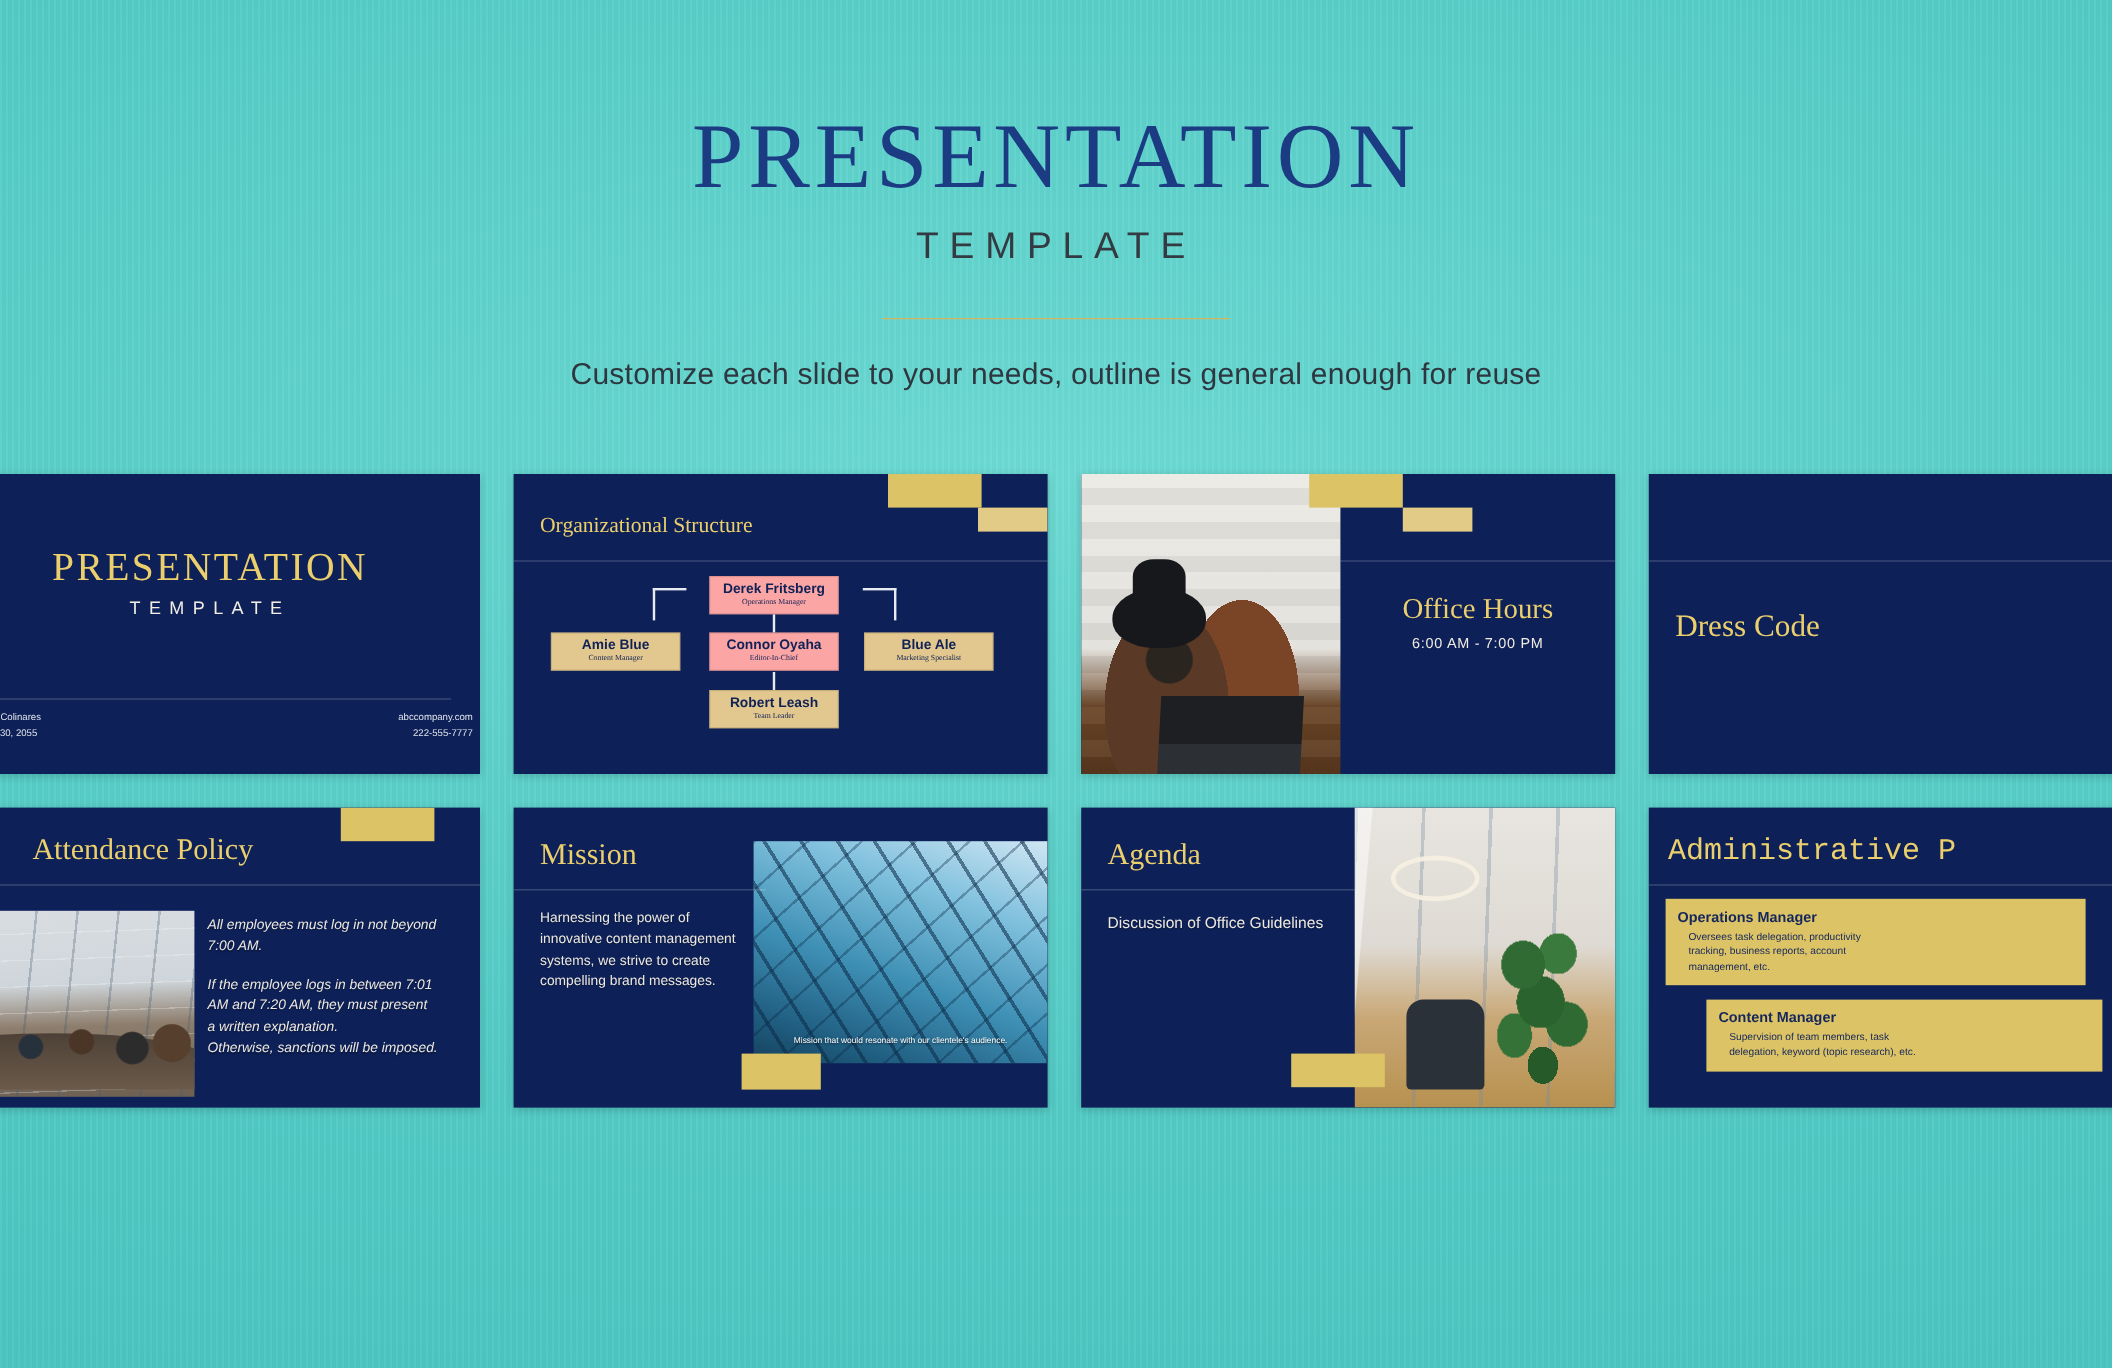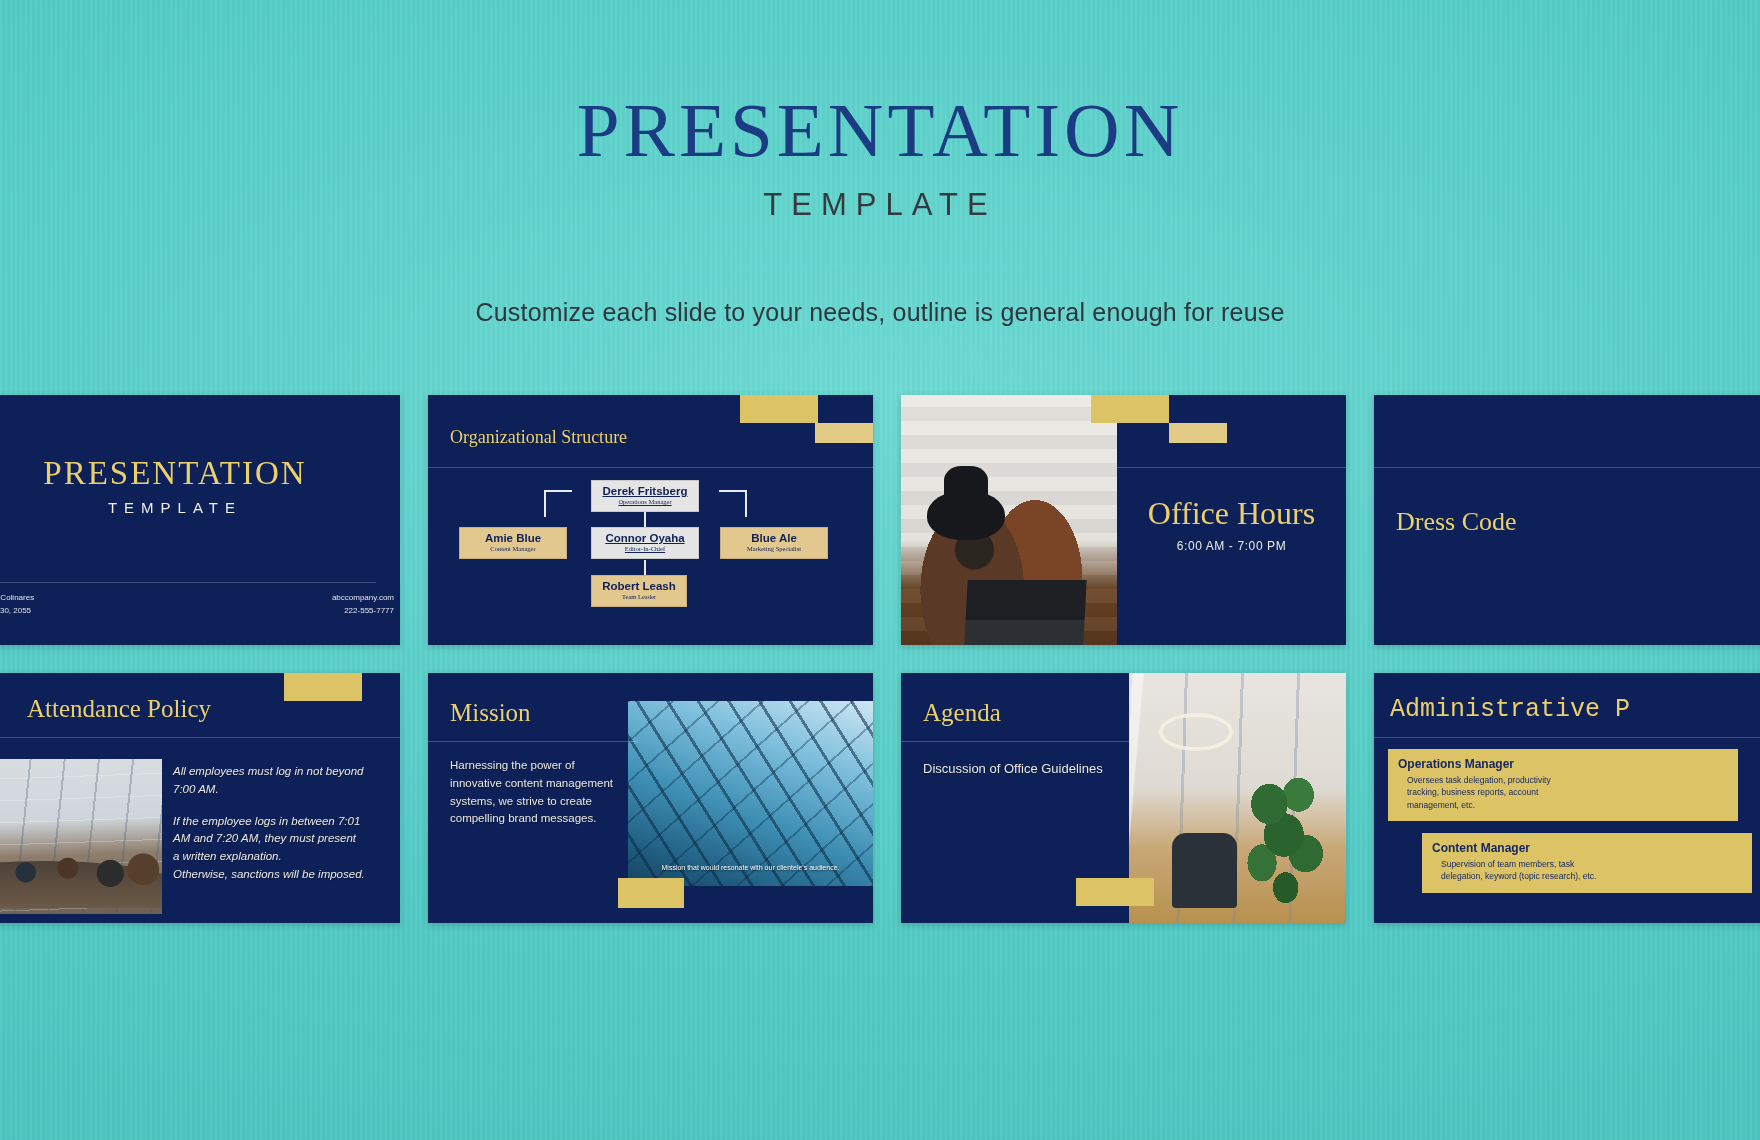--- a/index.html
+++ b/index.html
@@ -186,21 +186,21 @@
     text-shadow:0 1px 2px rgba(0,0,0,.7);
   }
 
   
   .org { position:absolute; inset:0; }
   .org-box{
     position:absolute; background:#e2c78f; color:#102255;
     text-align:center; padding:4px 2px 5px;
     border:1px solid rgba(0,0,0,0.12);
   }
-  .org-box.accent{ background:#e5e5e5;text-decoration:underline; }
+  .org-box.accent{ background:#fca5a5; }
   .org-box .nm{ font-size:11.5px; font-weight:bold; line-height:1.15; }
   .org-box .rl{ font-family:"Liberation Serif", serif; font-size:6.5px; line-height:1.2; }
   .conn{ position:absolute; background:#e8ecf2; }
 
   .body-text{
     position:absolute; color:#eee9e0; font-size:11.5px; line-height:1.55;
     text-shadow:0 1px 1px rgba(0,0,0,.35);
   }
 
   .card{
@@ -262,21 +262,21 @@
       <div class="org-box accent" style="left:163px;top:132px;width:108px;">
         <div class="nm">Connor Oyaha</div>
         <div class="rl">Editor-In-Chief</div>
       </div>
 
       <div class="org-box" style="left:292px;top:132px;width:108px;">
         <div class="nm">Blue Ale</div>
         <div class="rl">Marketing Specialist</div>
       </div>
 
-      <div class="org-box" style="left:163px;top:180px;width:96px;">
+      <div class="org-box" style="left:163px;top:180px;width:108px;">
         <div class="nm">Robert Leash</div>
         <div class="rl">Team Leader</div>
       </div>
 
       <div class="conn" style="left:216px;top:117px;width:2px;height:15px;"></div>
       <div class="conn" style="left:216px;top:165px;width:2px;height:15px;"></div>
       <div class="conn" style="left:116px;top:95px;width:2px;height:27px;"></div>
       <div class="conn" style="left:116px;top:95px;width:28px;height:2px;"></div>
       <div class="conn" style="left:317px;top:95px;width:2px;height:27px;"></div>
       <div class="conn" style="left:291px;top:95px;width:28px;height:2px;"></div>
@@ -286,21 +286,21 @@
   <div class="slide">
     <div class="photo ph-women" style="left:0;top:0;width:216px;height:250px;">
       <div class="hat"></div>
       <div class="laptop"></div>
     </div>
     <div class="gold-block" style="left:190px;top:0;width:78px;height:28px;"></div>
     <div class="gold-block light" style="left:268px;top:28px;width:58px;height:20px;"></div>
     <div class="hrule" style="left:216px;right:0;top:72px;"></div>
 
     <div style="position:absolute;left:216px;right:0;top:100px;text-align:center;">
-      <div class="slide-title" style="font-size:32px;">Office Hours</div>
+      <div class="slide-title" style="font-size:24px;">Office Hours</div>
       <div style="margin-top:7px;color:#f0ece3;font-size:12px;letter-spacing:.6px;">6:00 AM - 7:00 PM</div>
     </div>
   </div>
 
   <div class="slide">
     <div class="hrule" style="left:0;right:0;top:72px;"></div>
     <div class="slide-title" style="position:absolute;left:22px;top:112px;font-size:26px;">Dress Code</div>
 
   </div>
 

